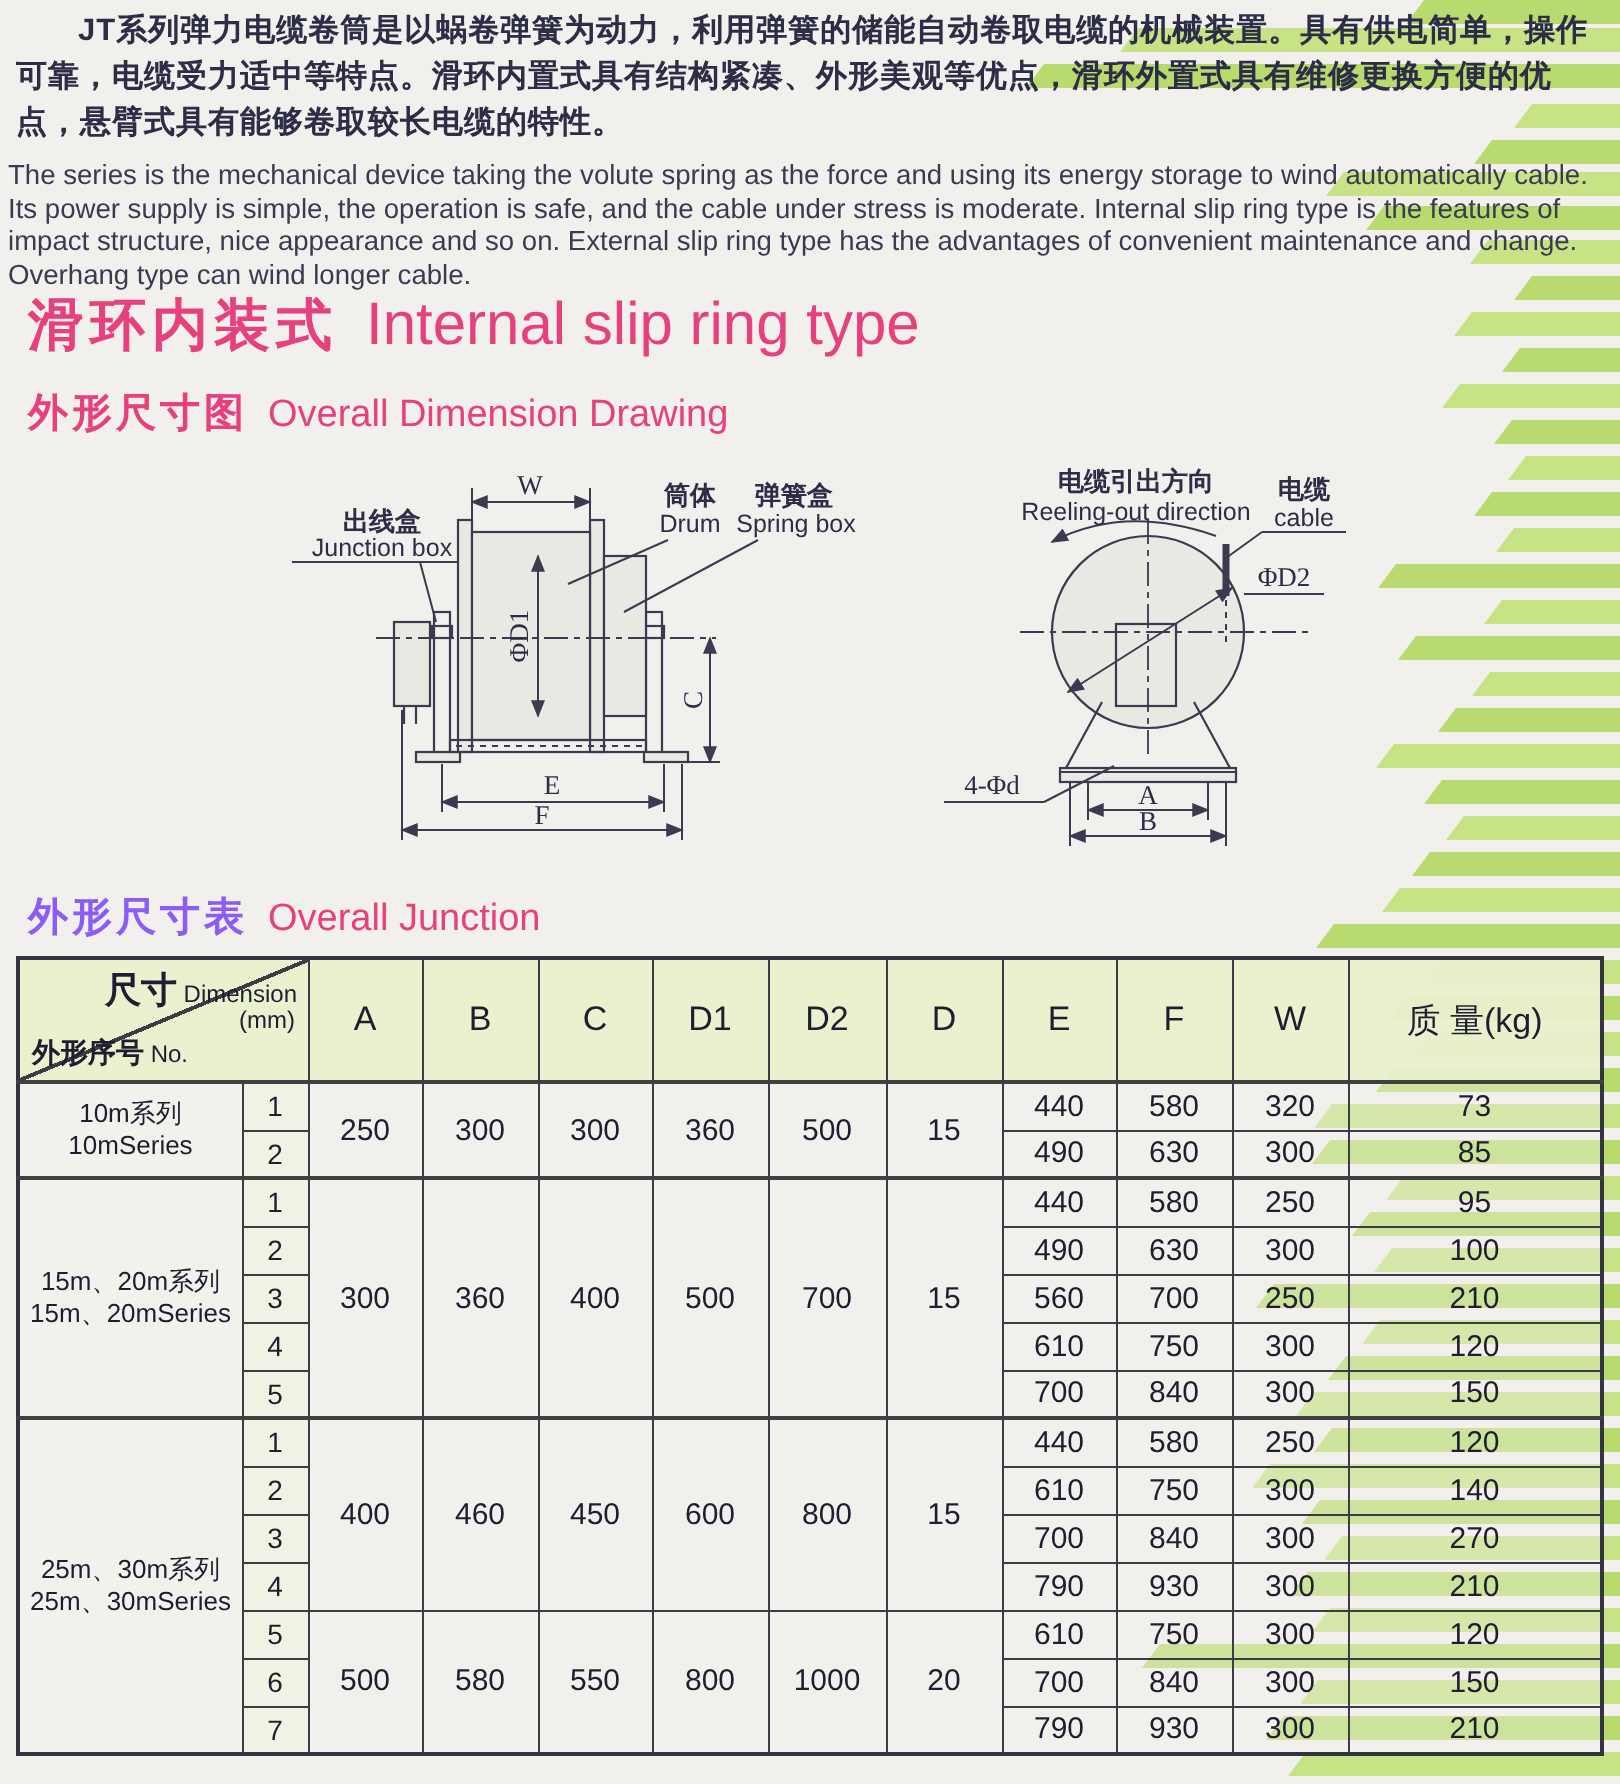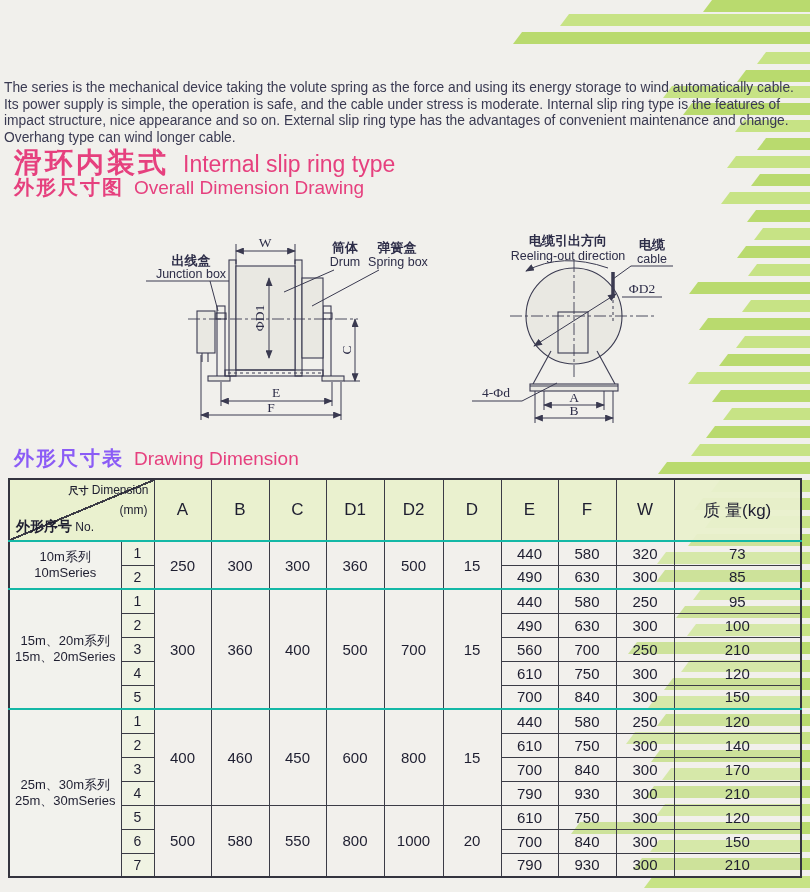--- a/index.html
+++ b/index.html
@@ -9,22 +9,22 @@
     clip-path:polygon(9px 0,100% 0,100% 100%,0 100%);}
   .stripe.lt{background:#c7e385;}
   .page{position:absolute;inset:0;z-index:1;}
   .cn-intro{position:absolute;top:4px;left:8px;width:794px;margin:0;
     font-size:15.5px;line-height:23px;color:#2d2d48;text-indent:2em;
     letter-spacing:0.5px;font-weight:bold;}
   .en-intro{position:absolute;top:80px;left:4px;width:802px;margin:0;
     font-size:13.8px;line-height:16.5px;color:#3a3a52;}
   .h1{position:absolute;top:144px;left:14px;white-space:nowrap;}
   .h1 .cn{font-size:28px;font-weight:bold;color:#e6407e;letter-spacing:3px;}
-  .h1 .en{font-size:23px;color:#e6407e;margin-left:14px;}
-  .h2{position:absolute;top:174px;left:14px;white-space:nowrap;}
+  .h1 .en{font-size:30px;color:#e6407e;margin-left:14px;}
+  .h2{position:absolute;top:193px;left:14px;white-space:nowrap;}
   .h2 .cn{font-size:20px;font-weight:bold;color:#e6407e;letter-spacing:2px;}
   .h2 .en{font-size:19px;color:#e6407e;margin-left:10px;}
   .h3{position:absolute;top:445px;left:14px;white-space:nowrap;}
   .h3 .cn{font-size:20px;font-weight:bold;color:#8b5cf6;letter-spacing:2px;}
   .h3 .en{font-size:19px;color:#e6407e;margin-left:10px;}
   .draw-left{position:absolute;left:132px;top:224px;}
   .draw-right{position:absolute;left:450px;top:224px;}
   svg{overflow:visible;}
   svg .geo{stroke:#3a3a50;stroke-width:1.1;fill:none;}
   svg .fillgeo{stroke:#3a3a50;stroke-width:1.1;fill:#e9e8e2;}
@@ -37,29 +37,29 @@
   svg .dim{font-family:"Liberation Serif",serif;font-size:13.5px;}
   .sheet{position:absolute;top:478px;left:8px;}
   table{border-collapse:collapse;table-layout:fixed;width:792px;}
   td,th{border:1px solid #3c3c46;padding:0;text-align:center;color:#1e1e30;}
   table{border:2px solid #34343e;}
   thead th{height:60px;background:rgba(233,240,206,0.95);font-size:17px;font-weight:normal;}
   tbody tr{height:24px;}
   tbody td{font-size:15px;background:rgba(243,242,237,0.35);}
   td.series{font-size:13px;line-height:16px;background:rgba(243,242,237,0.8);}
   td.no{font-size:14px;background:rgba(240,243,224,0.7);}
-  tr.gs td{border-top:2px solid #14b8a6;}
+  tr.gs td{border-top:2px solid #404040;}
   th.corner{position:relative;text-align:left;
     background:
       linear-gradient(to bottom right, rgba(0,0,0,0) calc(50% - 1px),
         #3c3c46 calc(50% - 1px), #3c3c46 calc(50% + 1px),
         rgba(0,0,0,0) calc(50% + 1px)),
       rgba(233,240,206,0.95);}
   .c-top{position:absolute;top:3px;right:5px;font-size:12px;}
-  .c-top .b{font-size:10px;font-weight:bold;}
+  .c-top .b{font-size:18px;font-weight:bold;}
   .c-unit{position:absolute;top:23px;right:6px;font-size:12px;}
   .c-bot{position:absolute;bottom:4px;left:6px;font-size:12px;}
   .c-bot .b{font-size:14px;font-weight:bold;}
 </style>
 </head>
 <body>
 
 <div id="stripes">
     <div class="stripe" style="top: 0px; left: 703px;"></div>
     <div class="stripe lt" style="top: 14px; left: 560px;"></div>
@@ -108,20 +108,21 @@
     <div class="stripe" style="top: 786px; left: 645px;"></div>
     <div class="stripe lt" style="top: 804px; left: 656px;"></div>
     <div class="stripe" style="top: 822px; left: 571px;"></div>
     <div class="stripe lt" style="top: 840px; left: 650px;"></div>
     <div class="stripe" style="top: 858px; left: 633px;"></div>
     <div class="stripe lt" style="top: 876px; left: 644px;"></div>
   </div>
 
 <div class="page">
 
+  <p class="cn-intro">JT系列弹力电缆卷筒是以蜗卷弹簧为动力，利用弹簧的储能自动卷取电缆的机械装置。具有供电简单，操作可靠，电缆受力适中等特点。滑环内置式具有结构紧凑、外形美观等优点，滑环外置式具有维修更换方便的优点，悬臂式具有能够卷取较长电缆的特性。</p>
   <p class="en-intro">The series is the mechanical device taking the volute spring as the force and using its energy storage to wind automatically cable. Its power supply is simple, the operation is safe, and the cable under stress is moderate. Internal slip ring type is the features of impact structure, nice appearance and so on. External slip ring type has the advantages of convenient maintenance and change. Overhang type can wind longer cable.</p>
 
   <div class="h1">
     <span class="cn">滑环内装式</span><span class="en">Internal slip ring type</span>
   </div>
   <div class="h2">
     <span class="cn">外形尺寸图</span><span class="en">Overall Dimension Drawing</span>
   </div>
 
   <svg class="draw-left" width="300" height="205" viewBox="0 0 300 205">
@@ -227,21 +228,21 @@
     <text class="lben" x="118" y="36" text-anchor="middle">Reeling-out direction</text>
     <text class="lbcn" x="202" y="25" text-anchor="middle">电缆</text>
     <text class="lben" x="202" y="39" text-anchor="middle">cable</text>
     <text class="dim" x="192" y="69" text-anchor="middle">ΦD2</text>
     <text class="dim" x="46" y="173" text-anchor="middle">4-Φd</text>
     <text class="dim" x="124" y="178" text-anchor="middle">A</text>
     <text class="dim" x="124" y="191" text-anchor="middle">B</text>
   </svg>
 
   <div class="h3">
-    <span class="cn">外形尺寸表</span><span class="en">Drawing Dimension</span>
+    <span class="cn">外形尺寸表</span><span class="en">Overall Junction</span>
   </div>
 
   <div class="sheet">
   <table>
     <colgroup>
       <col style="width:112px">
           <col style="width:33px">
           <col style="width:57px">
       <col style="width:58px">
           <col style="width:57px">
@@ -366,21 +367,21 @@
         <td class="v">610</td>
         <td class="v">750</td>
         <td class="v">300</td>
         <td class="v">140</td>
       </tr>
       <tr>
         <td class="no">3</td>
         <td class="v">700</td>
         <td class="v">840</td>
         <td class="v">300</td>
-        <td class="v">170</td>
+        <td class="v">270</td>
       </tr>
       <tr>
         <td class="no">4</td>
         <td class="v">790</td>
         <td class="v">930</td>
         <td class="v">300</td>
         <td class="v">210</td>
       </tr>
       <tr>
         <td class="no">5</td>

